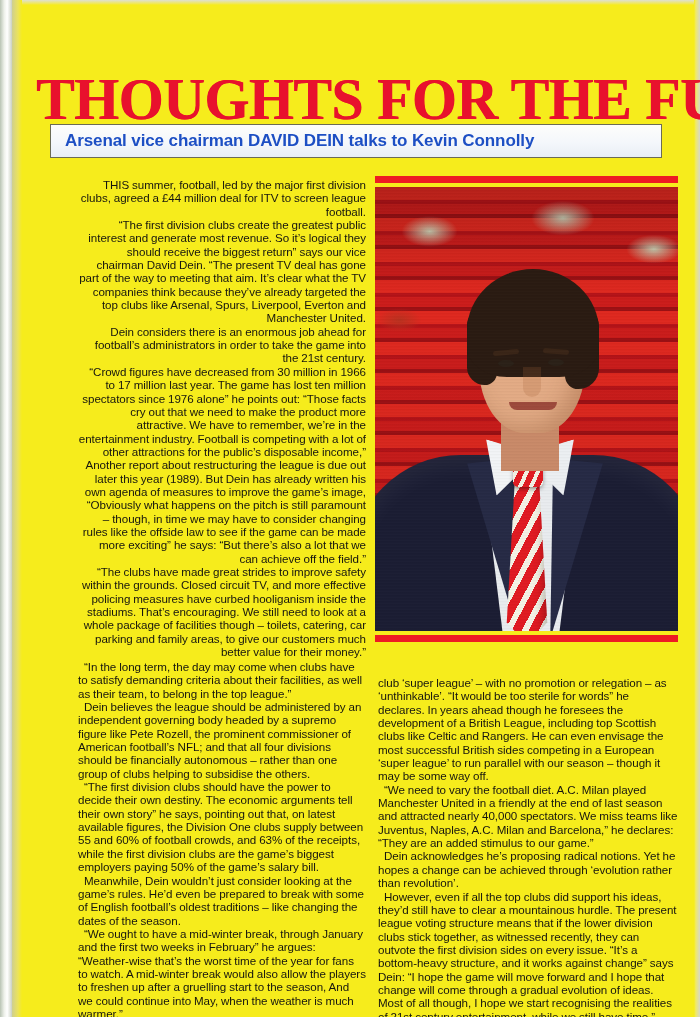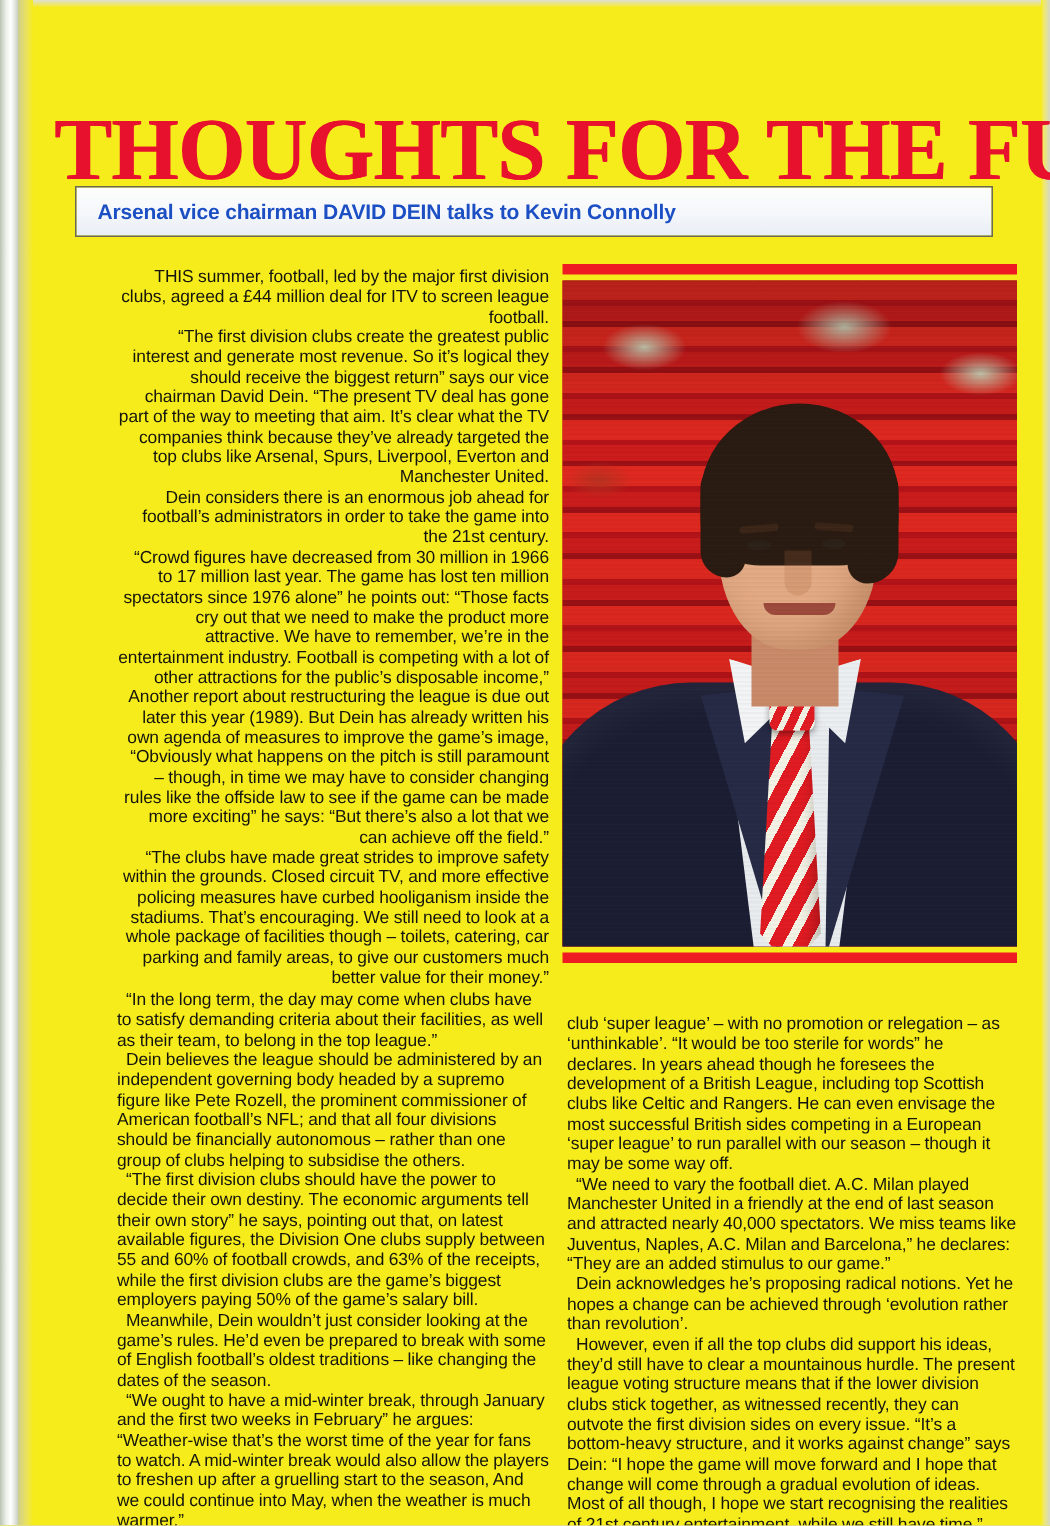--- a/index.html
+++ b/index.html
@@ -74,21 +74,21 @@
     height: 34px;
     background: linear-gradient(to bottom, #fdfdfb 0%, #f4f7fb 55%, #e9eef5 100%);
     border: 1px solid #6b6b55;
     box-sizing: border-box;
     display: flex;
     align-items: center;
   }
   #subhead-text {
     color: #1d4fc4;
     font-weight: bold;
-    font-size: 14px;
+    font-size: 17px;
     letter-spacing: -0.1px;
     padding-left: 14px;
     white-space: nowrap;
   }
 
   
   .col {
     position: absolute;
     color: #15150f;
     font-size: 11.6px;

